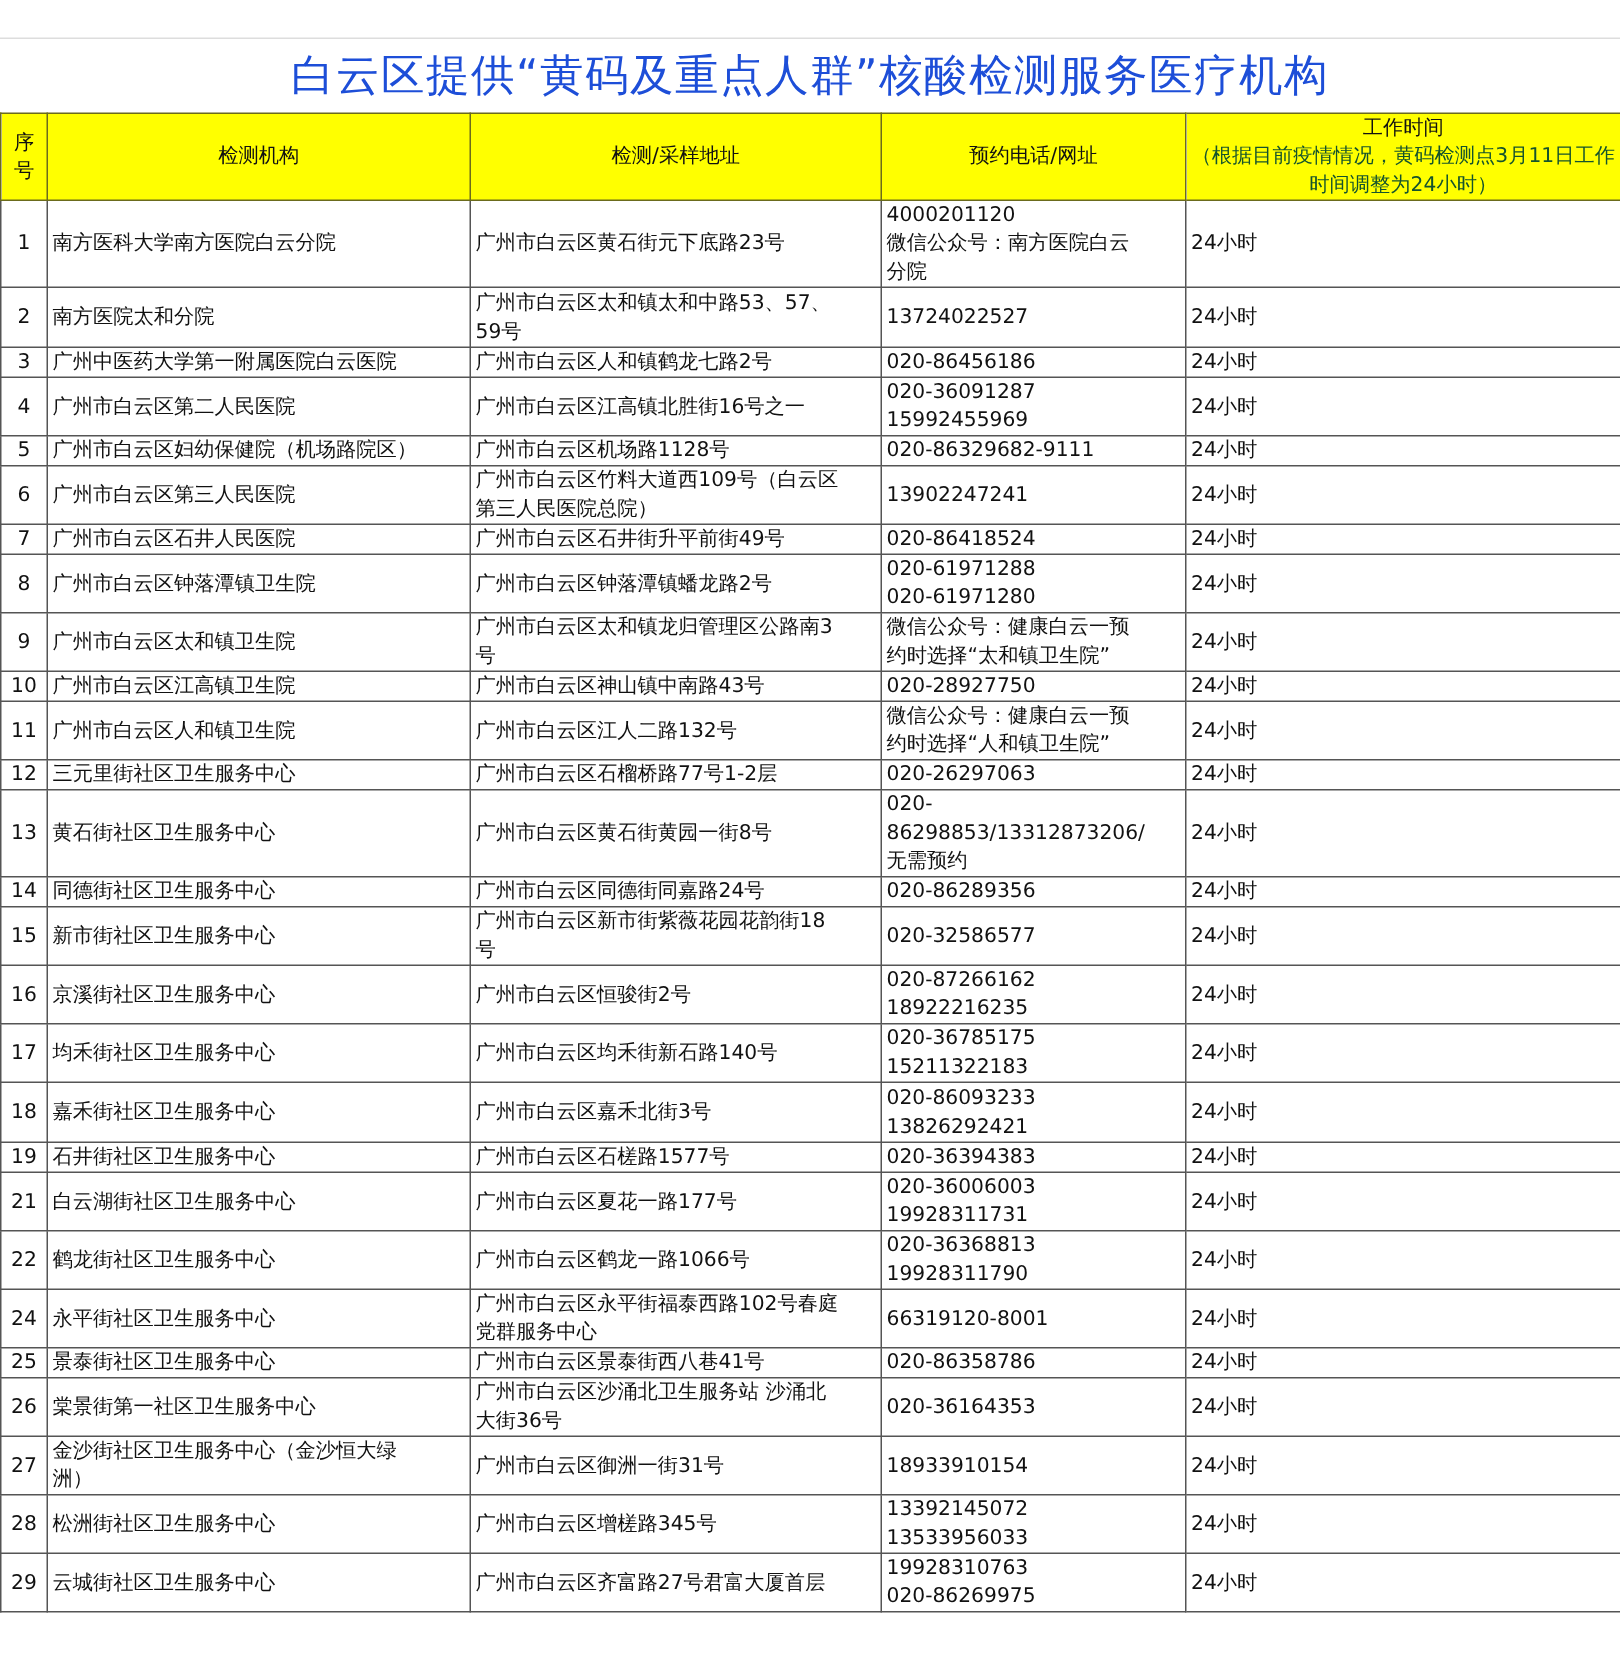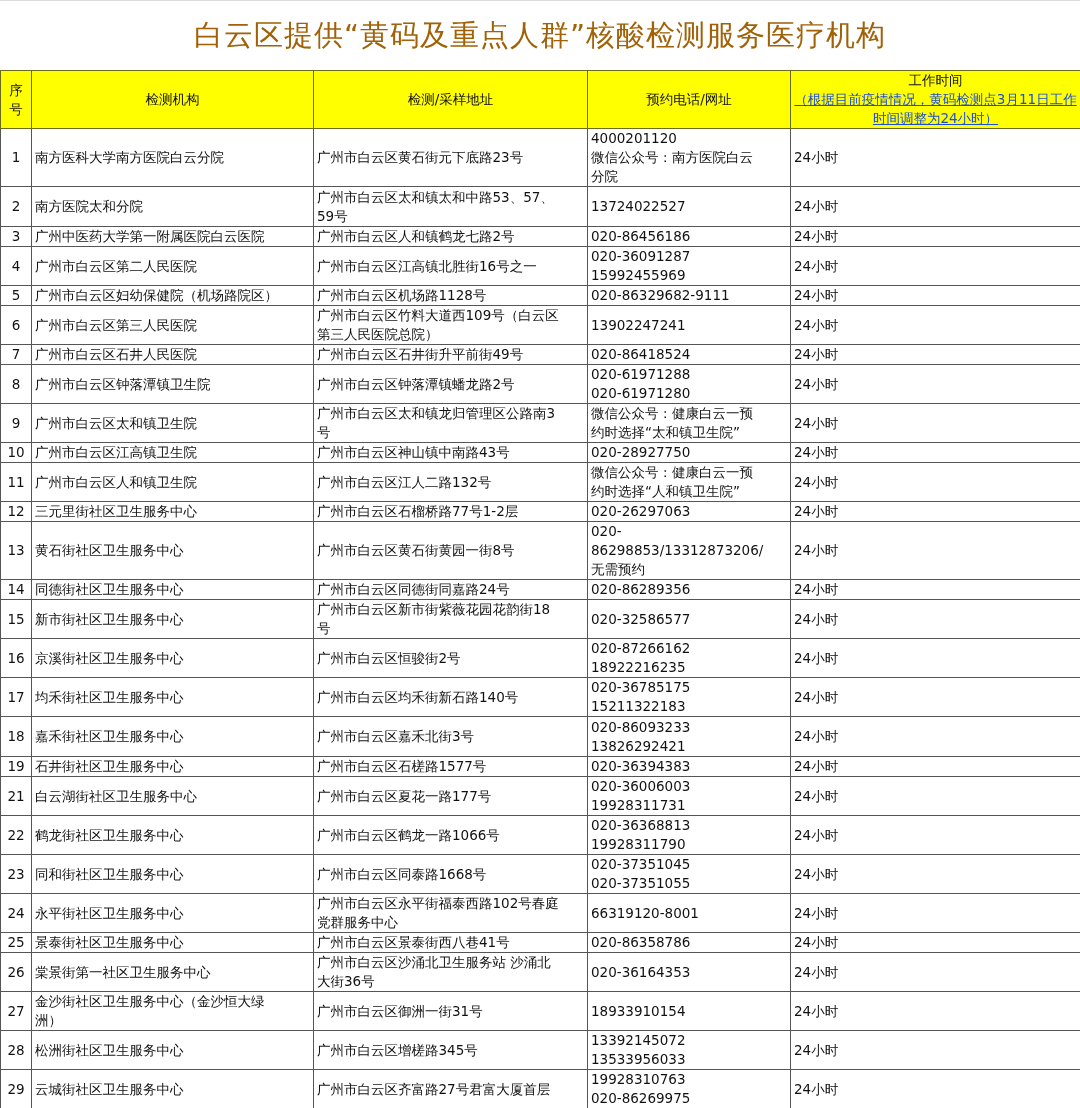--- a/index.html
+++ b/index.html
@@ -1,27 +1,28 @@
 <!DOCTYPE html>
 <html><head>
 <meta charset="utf-8">
 <style>
   html, body { margin: 0; padding: 0; background: #ffffff; }
   body { width: 1080px; height: 1108px; overflow: hidden; font-family: "DejaVu Sans", "Liberation Sans", sans-serif; color: #111; }
   .title {
-    height: 70px; display: flex; align-items: center; justify-content: center;
-    font-size: 29px; font-weight: normal; letter-spacing: 1px; color: #a16207;
+    height: 50px; display: flex; align-items: center; justify-content: center;
+    font-size: 29px; font-weight: normal; letter-spacing: 1px; color: #1d4ed8;
     border-top: 1px solid #ddd;
     box-sizing: border-box;
+    margin-top: 25px;
   }
   table { border-collapse: collapse; table-layout: fixed; width: 1080px; }
   td, th { border: 1px solid #555; padding: 0 3px; font-size: 13.5px; line-height: 19px; font-weight: normal; vertical-align: middle; overflow: hidden; }
   thead th { background: #ffff00; text-align: center; height: 56px; border-color: #6b6b1c; }
   th.seq { padding: 0; }
-  .sub { color: #1d4ed8; display: block; text-decoration: underline; }
+  .sub { color: #14532d; display: block; }
   td.num { text-align: center; padding: 0; }
   td.cell { text-align: left; white-space: pre-line; }
   col.c0 { width: 31px; } col.c1 { width: 282px; } col.c2 { width: 274px; } col.c3 { width: 203px; } col.c4 { width: 290px; }
 </style>
 </head>
 <body>
 
 <div class="title">白云区提供“黄码及重点人群”核酸检测服务医疗机构</div>
 
 <table>
@@ -203,28 +204,20 @@
   </tr>
       <tr style="height: 39px;">
     <td class="num">22</td>
     <td class="cell">鹤龙街社区卫生服务中心</td>
     <td class="cell">广州市白云区鹤龙一路1066号</td>
     <td class="cell">020-36368813
 19928311790</td>
     <td class="cell">24小时</td>
   </tr>
       <tr style="height: 39px;">
-    <td class="num">23</td>
-    <td class="cell">同和街社区卫生服务中心</td>
-    <td class="cell">广州市白云区同泰路1668号</td>
-    <td class="cell">020-37351045
-020-37351055</td>
-    <td class="cell">24小时</td>
-  </tr>
-      <tr style="height: 39px;">
     <td class="num">24</td>
     <td class="cell">永平街社区卫生服务中心</td>
     <td class="cell">广州市白云区永平街福泰西路102号春庭
 党群服务中心</td>
     <td class="cell">66319120-8001</td>
     <td class="cell">24小时</td>
   </tr>
       <tr style="height: 20px; margin-top: 28px;">
     <td class="num">25</td>
     <td class="cell">景泰街社区卫生服务中心</td>

